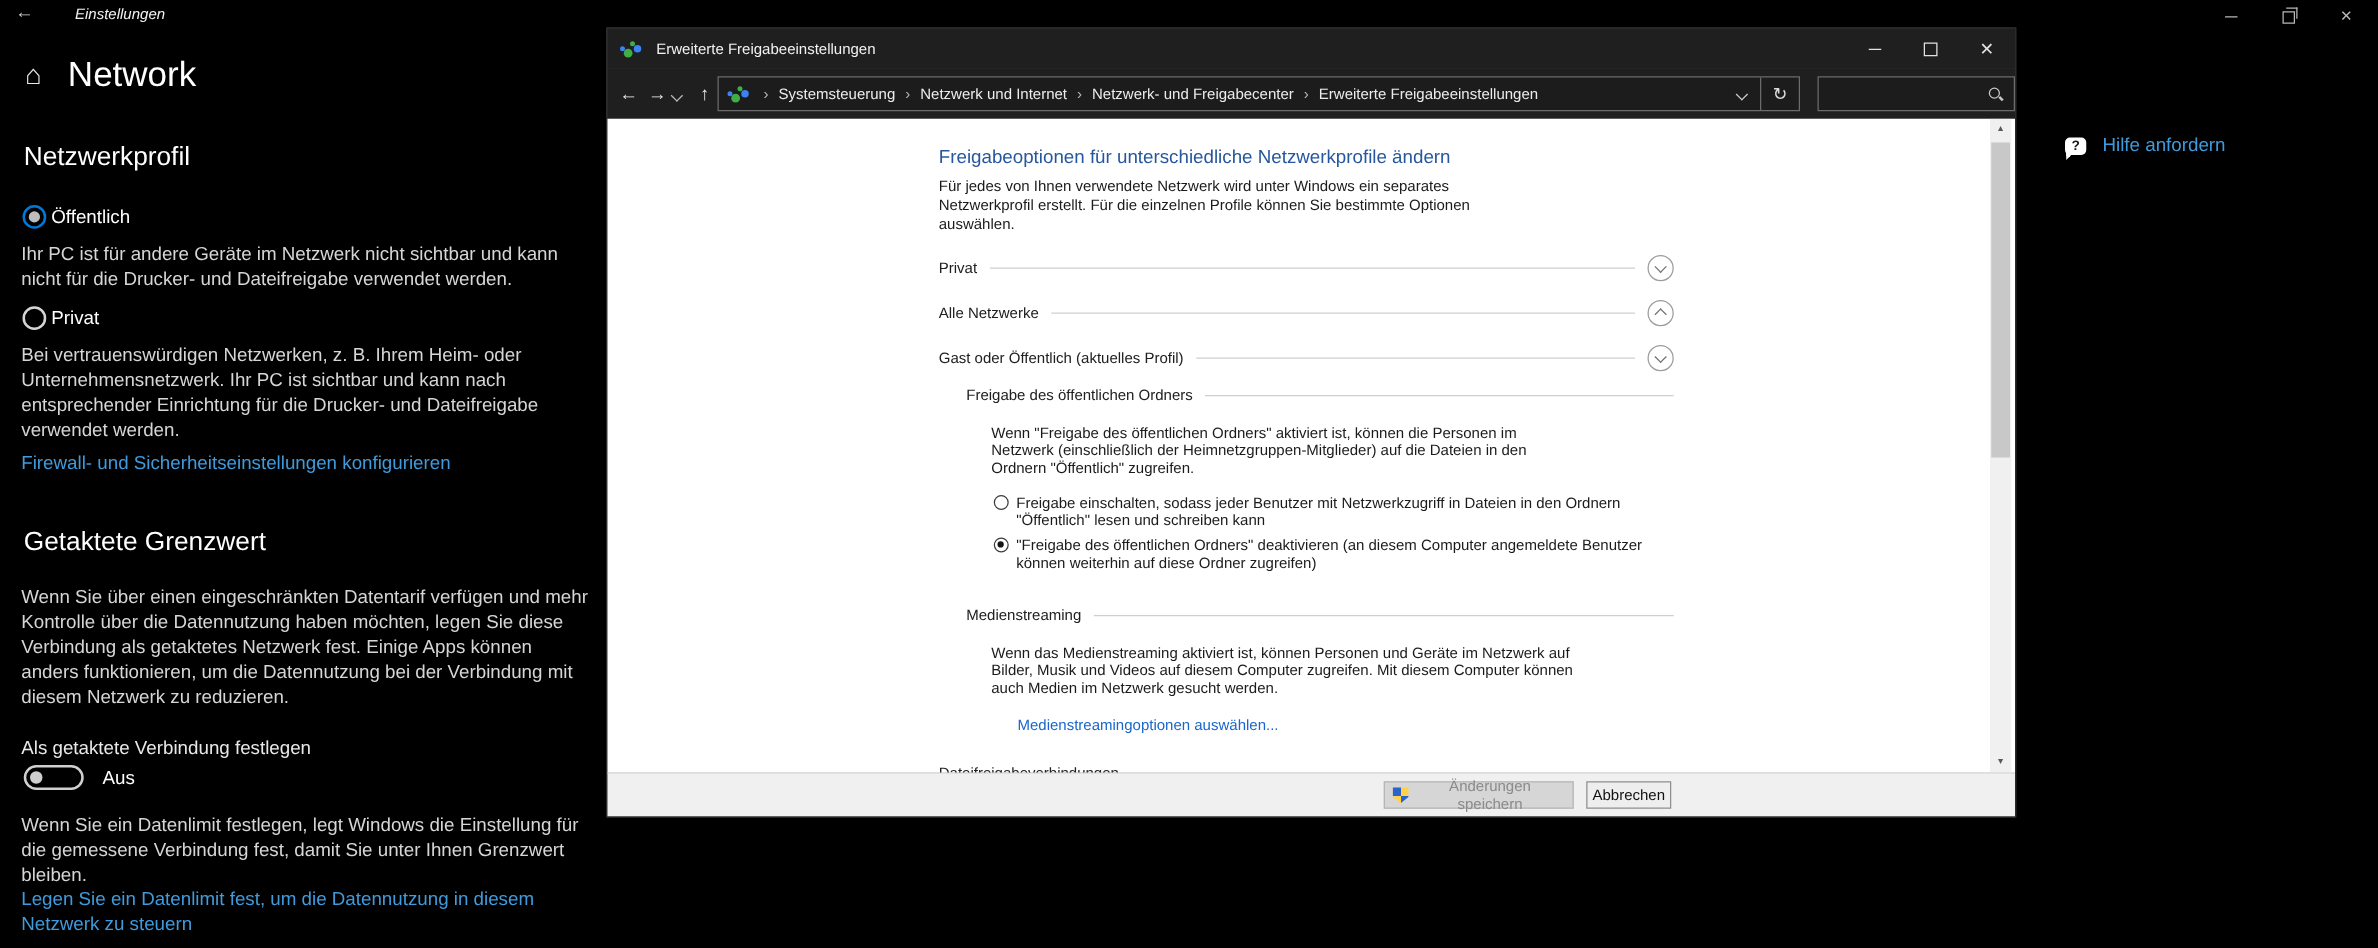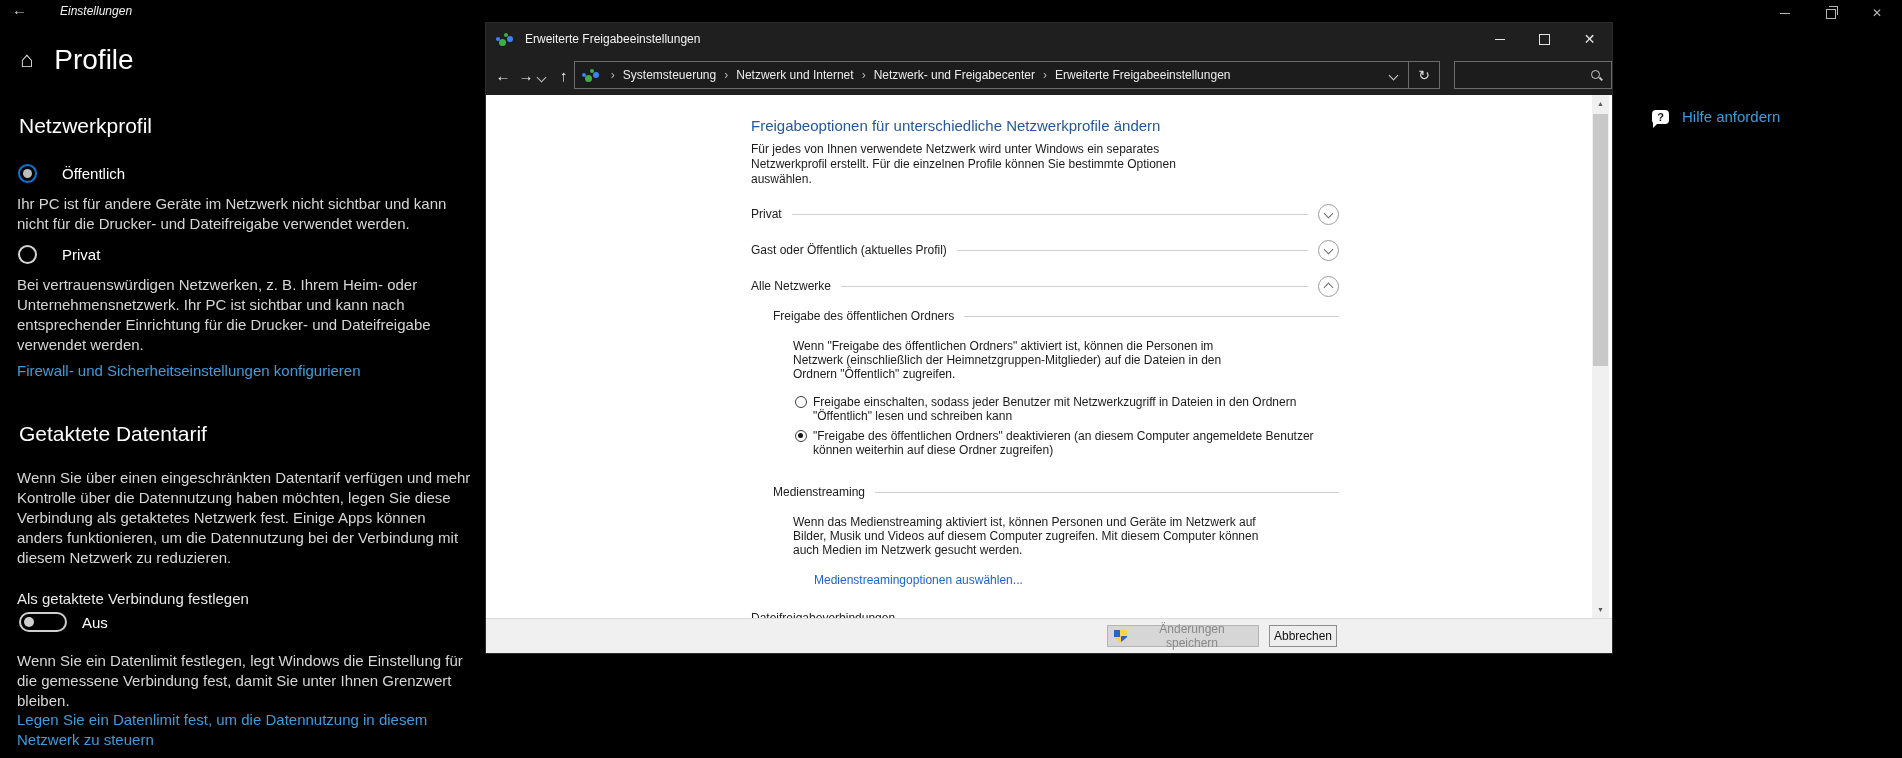--- a/index.html
+++ b/index.html
@@ -19,21 +19,21 @@
   .restore{position:relative;width:8px;height:8px;border:1px solid #b8b8b8;margin-top:2px;}
   .restore::before{content:"";position:absolute;left:2px;top:-4px;width:8px;height:8px;border-top:1px solid #b8b8b8;border-right:1px solid #b8b8b8;}
   .xglyph{font-size:12px;}
 
   .s-pagehead{left:20px;top:44px;display:flex;align-items:center;gap:21px;}
   .home-ic{font-size:22px;color:#e8e8e8;line-height:22px;}
   .s-h1{font-size:28px;color:#fff;font-weight:400;}
   .s-h2{font-size:21px;color:#fff;font-weight:400;}
   .s-body{font-size:15px;line-height:20px;color:#d6d6d6;width:455px;}
   .s-link{font-size:15px;color:#3f9bdc;cursor:pointer;}
-  .radio-row{display:flex;align-items:center;gap:25px;}
+  .radio-row{display:flex;align-items:center;gap:4px;}
   .radio-label{font-size:15px;color:#fff;}
   .s-radio{width:19px;height:19px;border-radius:50%;box-sizing:border-box;flex:none;}
   .s-radio.off{border:2px solid #d4d4d4;}
   .s-radio.on{border:2px solid #0078d7;position:relative;}
   .s-radio.on::after{content:"";position:absolute;left:3px;top:3px;width:9px;height:9px;border-radius:50%;background:#bdbdbd;}
   .toggle{width:38px;height:16px;border:2px solid #cfcfcf;border-radius:11px;display:flex;align-items:center;padding:0 3px;}
   .knob{width:10px;height:10px;border-radius:50%;background:#cfcfcf;}
   .toggle-row{display:flex;align-items:center;gap:15px;}
   .toggle-state{font-size:15px;color:#fff;}
 
@@ -121,40 +121,40 @@
   <div class="wc">
       <span class="restore"></span>
     </div>
   <div class="wc">
       <span class="xglyph">✕</span>
     </div>
 </div>
 
 <div class="abs s-pagehead">
   <span class="home-ic">⌂</span>
-  <span class="s-h1">Profile</span>
+  <span class="s-h1">Network</span>
 </div>
 
 <div class="abs s-h2" style="left:19px;top:114px;">Netzwerkprofil</div>
 
 <div class="abs radio-row" style="left:18px;top:164px;">
   <span class="s-radio on"></span>
   <span class="radio-label">Öffentlich</span>
 </div>
 <div class="abs s-body" style="left:17px;top:194px;">Ihr PC ist für andere Geräte im Netzwerk nicht sichtbar und kann nicht für die Drucker- und Dateifreigabe verwendet werden.</div>
 
 <div class="abs radio-row" style="left:18px;top:245px;">
   <span class="s-radio off"></span>
   <span class="radio-label">Privat</span>
 </div>
 <div class="abs s-body" style="left:17px;top:275px;">Bei vertrauenswürdigen Netzwerken, z. B. Ihrem Heim- oder Unternehmensnetzwerk. Ihr PC ist sichtbar und kann nach entsprechender Einrichtung für die Drucker- und Dateifreigabe verwendet werden.</div>
 
 <div class="abs s-link" style="left:17px;top:362px;">Firewall- und Sicherheitseinstellungen konfigurieren</div>
 
-<div class="abs s-h2" style="left:19px;top:422px;">Getaktete Datentarif</div>
+<div class="abs s-h2" style="left:19px;top:422px;">Getaktete Grenzwert</div>
 <div class="abs s-body" style="left:17px;top:468px;">Wenn Sie über einen eingeschränkten Datentarif verfügen und mehr Kontrolle über die Datennutzung haben möchten, legen Sie diese Verbindung als getaktetes Netzwerk fest. Einige Apps können anders funktionieren, um die Datennutzung bei der Verbindung mit diesem Netzwerk zu reduzieren.</div>
 
 <div class="abs s-body" style="left:17px;top:589px;color:#e8e8e8;">Als getaktete Verbindung festlegen</div>
 <div class="abs toggle-row" style="left:19px;top:612px;">
   <div class="toggle">
       <span class="knob"></span>
     </div>
   <span class="toggle-state">Aus</span>
 </div>
 
@@ -232,32 +232,32 @@
 
       <div class="sect-row" style="margin-top:16px;">
         <span class="sect-label">Privat</span>
         <span class="rule"></span>
         <span class="expander">
             <span class="chev down"></span>
           </span>
       </div>
 
       <div class="sect-row" style="margin-top:14px;">
+        <span class="sect-label">Alle Netzwerke</span>
+        <span class="rule"></span>
+        <span class="expander">
+            <span class="chev up"></span>
+          </span>
+      </div>
+
+      <div class="sect-row" style="margin-top:14px;">
         <span class="sect-label">Gast oder Öffentlich (aktuelles Profil)</span>
         <span class="rule"></span>
         <span class="expander">
             <span class="chev down"></span>
-          </span>
-      </div>
-
-      <div class="sect-row" style="margin-top:14px;">
-        <span class="sect-label">Alle Netzwerke</span>
-        <span class="rule"></span>
-        <span class="expander">
-            <span class="chev up"></span>
           </span>
       </div>
 
       <div class="sect-row sub-row" style="margin-top:8px;">
         <span class="sect-label">Freigabe des öffentlichen Ordners</span>
         <span class="rule noend"></span>
       </div>
 
       <div class="cpl-para" style="margin-top:12px;">Wenn "Freigabe des öffentlichen Ordners" aktiviert ist, können die Personen im Netzwerk (einschließlich der Heimnetzgruppen-Mitglieder) auf die Dateien in den Ordnern "Öffentlich" zugreifen.</div>
 

